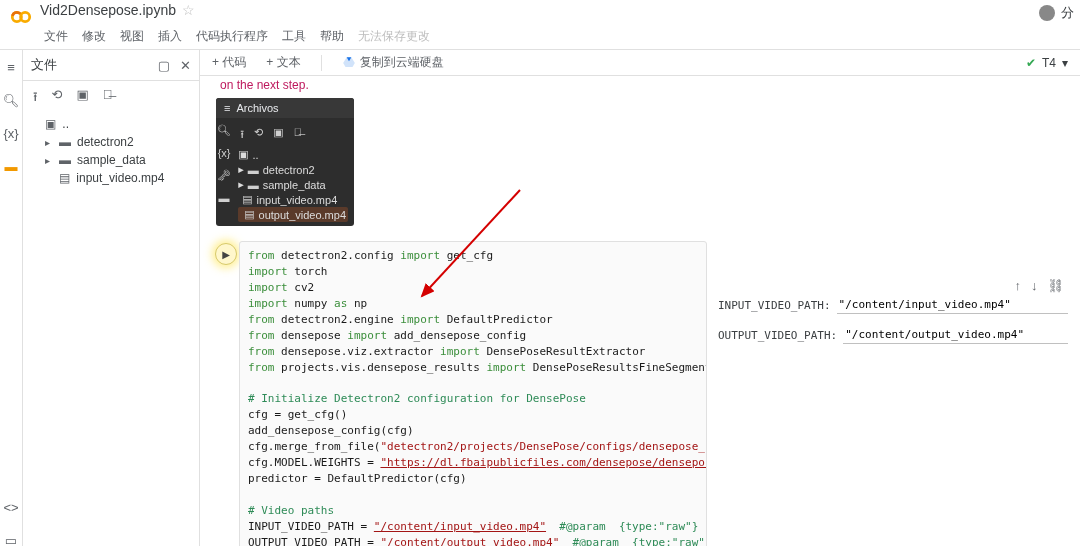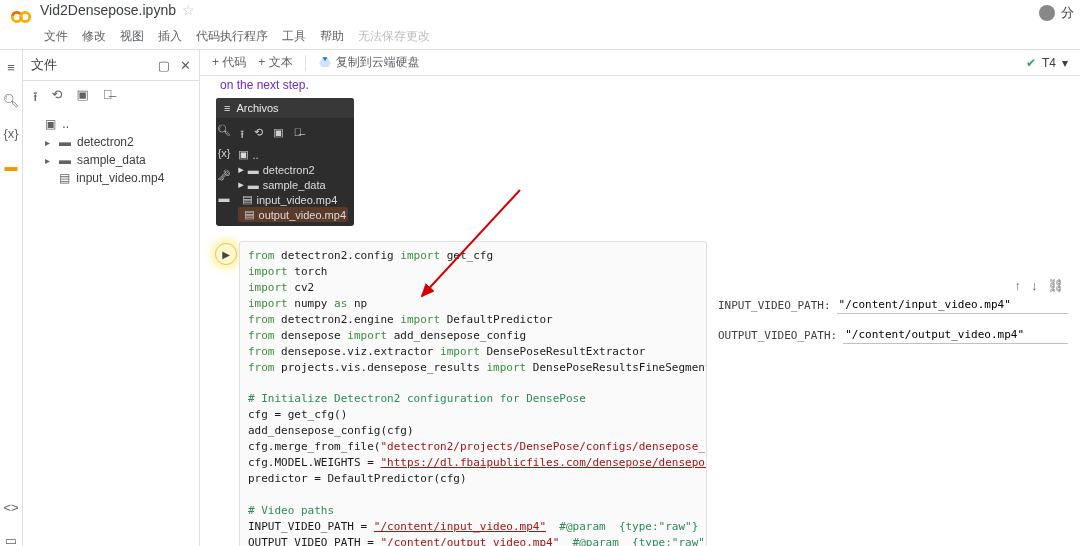--- a/index.html
+++ b/index.html
@@ -42,28 +42,28 @@
   .files-head{display:flex;align-items:center;justify-content:space-between;padding:6px 8px;border-bottom:1px solid var(--border);font-size:13px;}
   .files-head .icons{display:flex;gap:10px;color:#5f6368;}
   .files-tools{display:flex;gap:14px;padding:6px 10px 4px 10px;color:#5f6368;font-size:13px;}
   .files-tree{padding:2px 6px 0 8px;font-size:12px;color:#3c4043;}
   .tree-row{display:flex;align-items:center;gap:6px;padding:2px 0;}
   .tree-row .tri{width:8px;display:inline-block;color:#5f6368;font-size:10px;}
   .tree-row .fold{color:#5f6368;}
   .tree-indent{padding-left:14px;}
 
   .content{flex:1;position:relative;overflow:hidden;}
-  .toolbar{display:flex;align-items:center;gap:12px;padding:4px 12px;border-bottom:1px solid var(--border);font-size:12px;color:#5f6368;}
+  .toolbar{display:flex;align-items:center;gap:20px;padding:4px 12px;border-bottom:1px solid var(--border);font-size:12px;color:#5f6368;}
   .toolbar .btn{display:flex;align-items:center;gap:4px;}
   .toolbar .sep{width:1px;height:16px;background:var(--border);}
   .toolbar .right{margin-left:auto;display:flex;align-items:center;gap:6px;color:#3c4043;}
   .toolbar .check{color:#34a853;}
 
   .scroll{position:absolute;top:28px;left:0;right:0;bottom:0;overflow:hidden;padding:0 10px 0 10px;}
-  .plain-line{font-size:12px;color:#6d28d9;padding:0 0 6px 10px;}
+  .plain-line{font-size:12px;color:#be185d;padding:0 0 6px 10px;}
 
   
   .dark-panel{width:138px;background:var(--bg-dark);border-radius:3px;overflow:hidden;margin-left:6px;margin-bottom:14px;}
   .dp-head{background:var(--bg-dark2);color:#e8eaed;font-size:11px;display:flex;align-items:center;gap:6px;padding:4px 8px;}
   .dp-body{display:flex;}
   .dp-rail{width:22px;display:flex;flex-direction:column;align-items:center;gap:10px;padding:6px 0;color:#cfcfcf;font-size:11px;}
   .dp-tree{flex:1;padding:4px 6px;color:#dcdcdc;font-size:11px;}
   .dp-tools{display:flex;gap:10px;padding:4px 0 2px 2px;color:#cfcfcf;font-size:11px;}
   .dp-row{display:flex;align-items:center;gap:4px;padding:1px 0;}
   .dp-row.hl{background:#5a3a2a;border-radius:2px;padding:1px 2px;}

